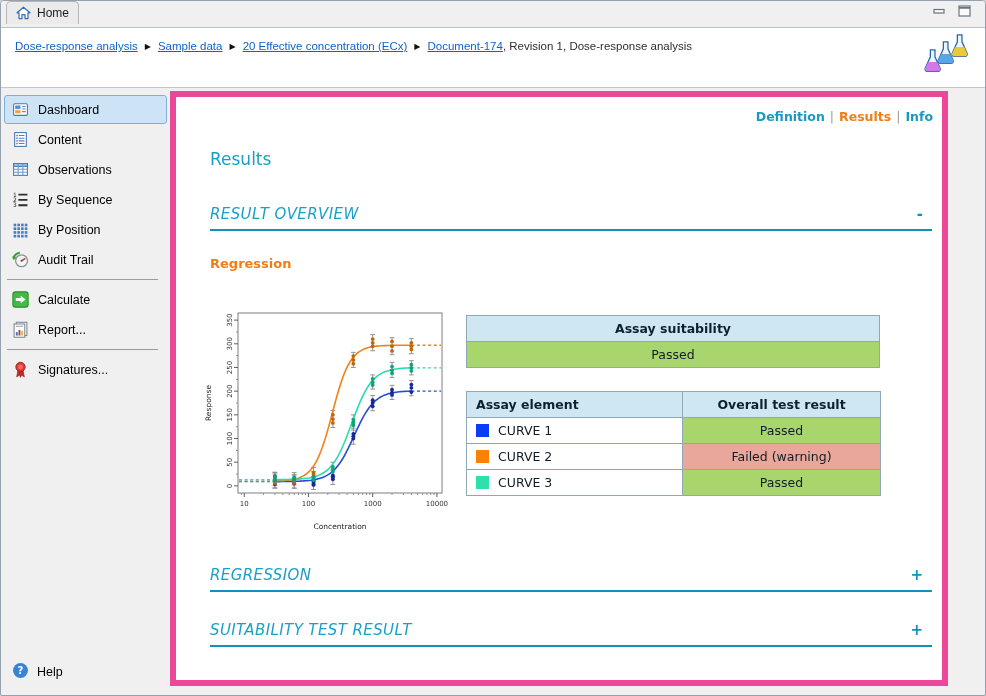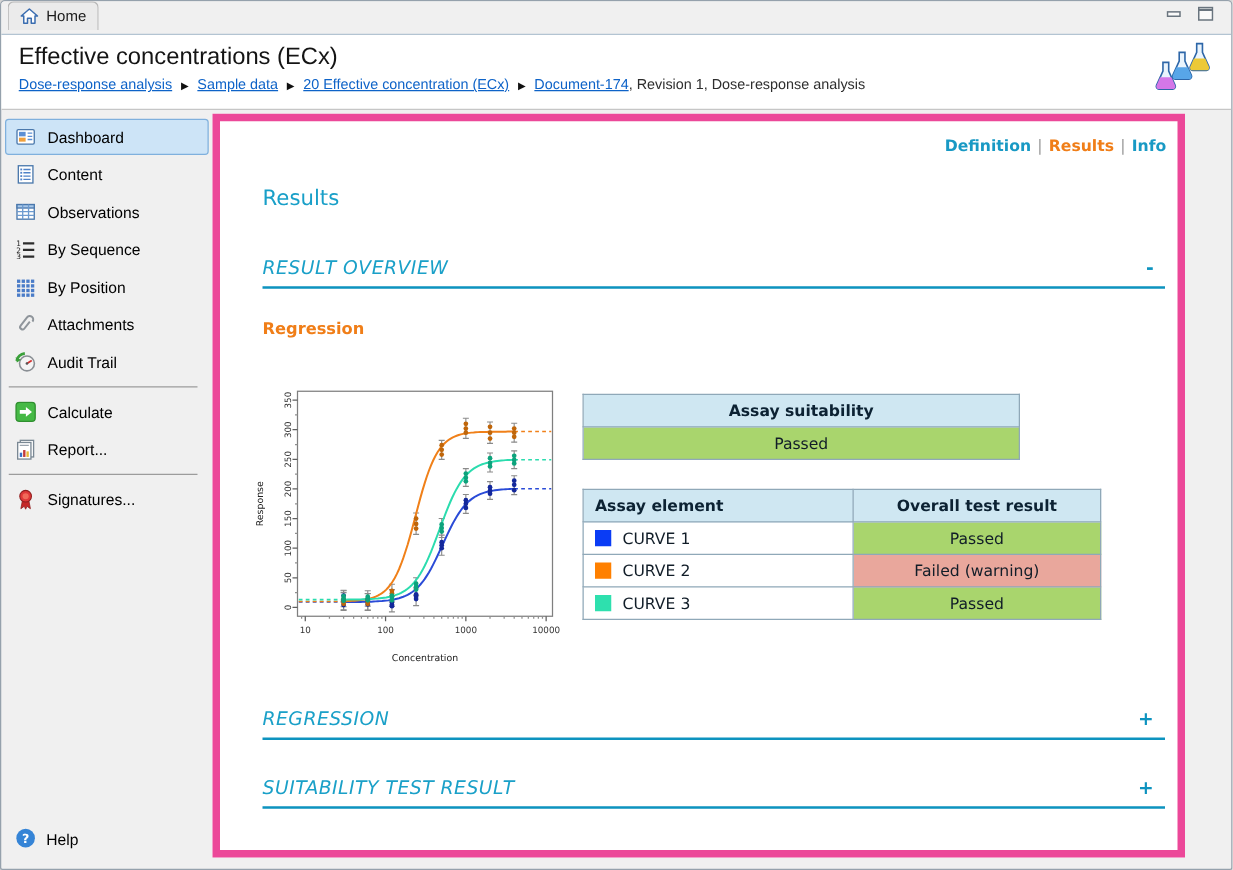--- a/index.html
+++ b/index.html
@@ -61,21 +61,21 @@
           display:flex; justify-content:space-between; align-items:flex-end; }
   .sect.low { margin-top:29px; }
   .sect-label { font-size:15px; color:#1aa0c8; letter-spacing:0.4px;font-style:italic; }
   .sect-toggle { font-size:15px; font-weight:bold; color:#0d93bf; padding-right:9px; cursor:pointer; }
 
   h3.regression { margin:25px 0 0 34px; font-size:13px; font-weight:bold; color:#f07e18; }
 
   .overview { display:flex; margin:0 0 0 22px; padding-top:36px; }
   #chart { width:252px; flex:none;text-align:right; }
   .tables { margin-left:16px; padding-top:8px; }
-  table.tbl { border-collapse:collapse; width:350px; font-size:12.5px; color:#111d28;
+  table.tbl { border-collapse:collapse; width:414px; font-size:12.5px; color:#111d28;
               table-layout:fixed; }
   .tbl th, .tbl td { border:1px solid #8fa8b8; padding:4px 6px; height:26px; }
   .tbl th { background:#cfe7f2; font-weight:bold; color:#0c2233; text-align:center; }
   .tbl th.left { text-align:left; padding-left:9px; }
   .tbl td.center { text-align:center; }
   .tbl td.el-cell { background:#fff; text-align:left; padding-left:9px; }
   .tbl col.c1 { width:216px; }
   .tbl col.c2 { width:198px; }
   .tbl-gap { height:23px; }
   .swatch { display:inline-block; width:13px; height:13px; margin-right:9px; vertical-align:-2px; }
@@ -103,21 +103,20 @@
       <span>
         <svg width="13" height="12" viewBox="0 0 13 12">
             <rect x="1" y="1" width="11" height="10" fill="#fafafa" stroke="#69747e" stroke-width="1.2"></rect>
             <line x1="1" y1="2.8" x2="12" y2="2.8" stroke="#69747e" stroke-width="1.8"></line>
           </svg>
       </span>
     </div>
   </div>
 
   <div class="header">
-    <div class="title">Effective concentrations (ECx)</div>
     <div class="breadcrumb">
       <span class="crumb">Dose-response analysis</span>
       <span class="bc-sep">▶</span>
       <span class="crumb">Sample data</span>
       <span class="bc-sep">▶</span>
       <span class="crumb">20 Effective concentration (ECx)</span>
       <span class="bc-sep">▶</span>
       <span class="crumb">Document-174</span>
       <span class="bc-suffix">, Revision 1, Dose-response analysis</span>
     </div>
@@ -224,30 +223,20 @@
                 <rect x="8.5" y="9.5" width="2.5" height="2.5"></rect>
                 <rect x="12" y="9.5" width="2.5" height="2.5"></rect>
                 <rect x="1.5" y="13" width="2.5" height="2.5"></rect>
                 <rect x="5" y="13" width="2.5" height="2.5"></rect>
                 <rect x="8.5" y="13" width="2.5" height="2.5"></rect>
                 <rect x="12" y="13" width="2.5" height="2.5"></rect>
               </g>
             </svg>
         </span>
         <span>By Position</span>
-      </div>
-      <div class="sb-item">
-        <span class="sb-ico">
-          <svg width="17" height="17" viewBox="0 0 16 16">
-              <g transform="rotate(38 8 8)">
-                <path d="M10.8 3.2 a2.6 2.6 0 0 0 -5.2 0 V11 a1.8 1.8 0 0 0 3.6 0 V4.4" fill="none" stroke="#8f959b" stroke-width="1.5"></path>
-              </g>
-            </svg>
-        </span>
-        <span>Attachments</span>
       </div>
       <div class="sb-item">
         <span class="sb-ico">
           <svg width="17" height="17" viewBox="0 0 16 16">
               <circle cx="9" cy="9.2" r="5.6" fill="#f4f4f4" stroke="#8a8f94" stroke-width="1.2"></circle>
               <line x1="9" y1="9.2" x2="12.6" y2="7" stroke="#d23030" stroke-width="1.4"></line>
               <circle cx="9" cy="9.2" r="1" fill="#555"></circle>
               <path d="M1.2 7.2 A7.5 7.5 0 0 1 7.4 1.6" fill="none" stroke="#3aa03a" stroke-width="2"></path>
               <path d="M0.4 4.6 L1.4 8.4 4.6 6.4 Z" fill="#3aa03a"></path>
             </svg>

